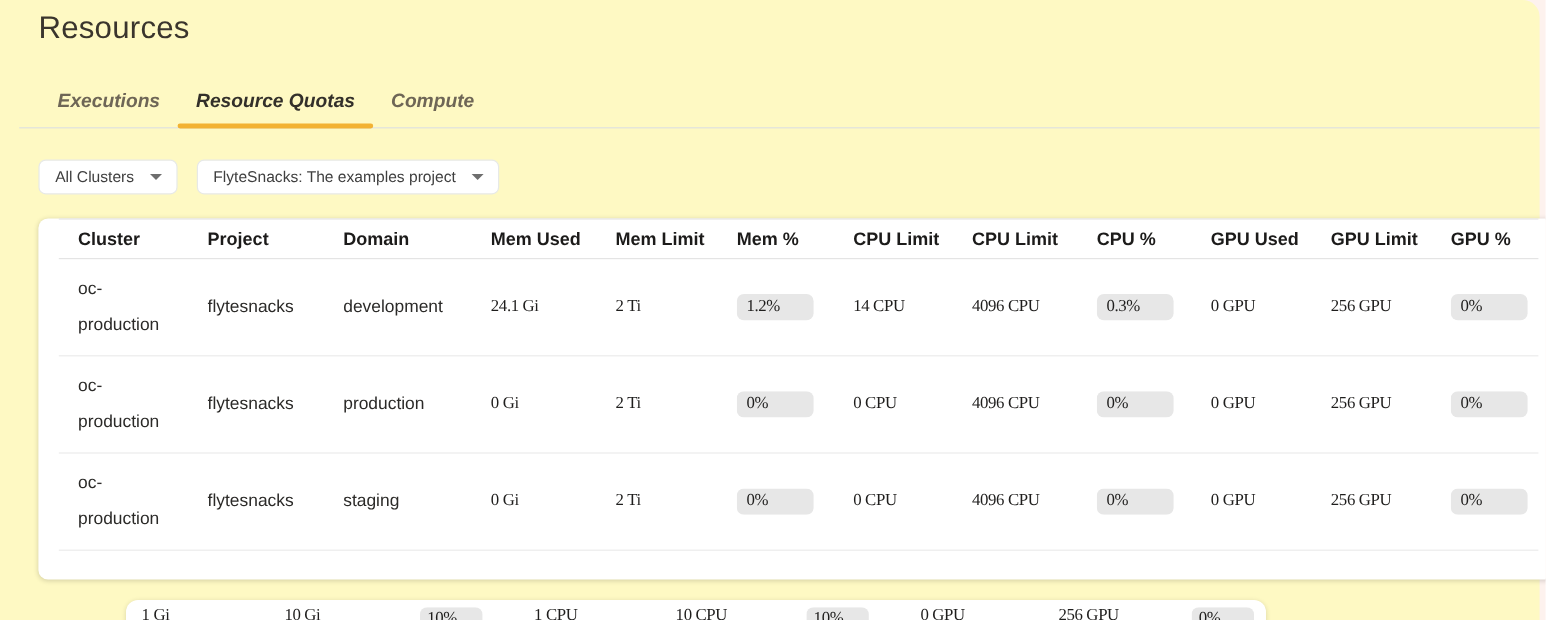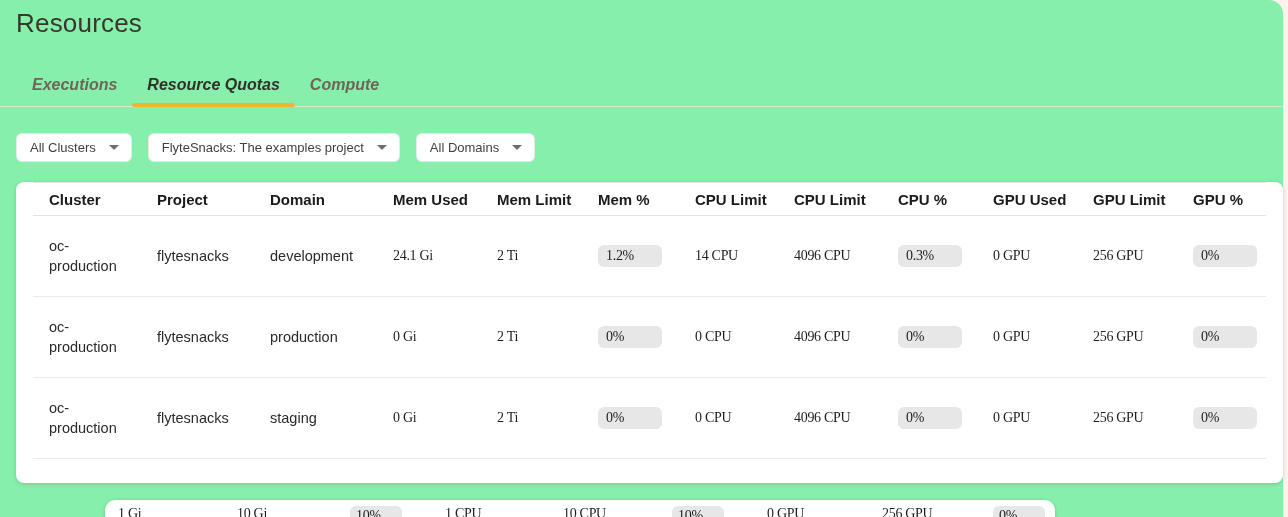--- a/index.html
+++ b/index.html
@@ -5,22 +5,23 @@
   * { margin:0; padding:0; box-sizing:border-box; }
   html,body { width:1288px; height:517px; overflow:hidden; }
   body {
     font-family:"Liberation Sans", sans-serif;
     background:#fdf2ee;
     position:relative;
     color:#2e2b26;
   }
   .panel {
     position:absolute; top:0; left:0; bottom:0; width:1283px;
-    background:#86efac;
+    background:#fef9c3;
     border-top-right-radius:14px;
+    padding-left:16px;
   }
   
   .page-header { padding:8px 0 0 16px; }
   .page-title { font-size:26px; font-weight:500; color:#3a352d; letter-spacing:.2px; }
 
   
   .tabs { display:flex; margin-top:28px; padding-left:17px; border-bottom:1px solid #dfe1df;font-style:italic; }
   .tab {
     position:relative; padding:9px 15px 12px; font-size:16px; font-weight:600;
     color:#6e6656; cursor:pointer; white-space:nowrap;
@@ -56,21 +57,21 @@
   }
   .qrow.header {
     height:34px; border-top:1px solid #e4e4e4; border-bottom:1px solid #e4e4e4;
     font-size:15px; font-weight:700; color:#1c1b1a;
   }
   .qrow.bodyrow { height:81px; border-bottom:1px solid #ebebeb; font-size:14.5px; }
   .cell { overflow:hidden; }
   .cell.first { padding-left:16px; }
   .sans { color:#2b2a28; }
   .mono { font-family:Liberation Serif, serif; font-size:14px; color:#1f1e1d; letter-spacing:-0.3px; }
-  .cluster-text { display:inline-block; max-width:80px; line-height:20px; }
+  .cluster-text { display:inline-block; max-width:80px; line-height:30px; }
   .badge {
     display:inline-block; min-width:64px; padding:3px 8px; text-align:left;
     background:#e7e7e7; border-radius:6px;
   }
 
   
   .footer-card {
     position:absolute; left:105px; top:500px; width:950px; height:60px;
     background:#fff; border-radius:10px 10px 0 0; box-shadow:0 1px 4px rgba(0,0,0,.15);
     padding:6px 0 0 13px;
@@ -97,24 +98,20 @@
     <div class="tab">Compute</div>
   </div>
 
   <div class="filters">
     <div class="dropdown">
       <span>All Clusters</span>
       <span class="caret"></span>
     </div>
     <div class="dropdown">
       <span>FlyteSnacks: The examples project</span>
-      <span class="caret"></span>
-    </div>
-    <div class="dropdown">
-      <span>All Domains</span>
       <span class="caret"></span>
     </div>
   </div>
 
   <div class="card">
     <div class="qtable">
 
       <div class="qrow header">
         <div class="cell first">Cluster</div>
         <div class="cell">Project</div>

